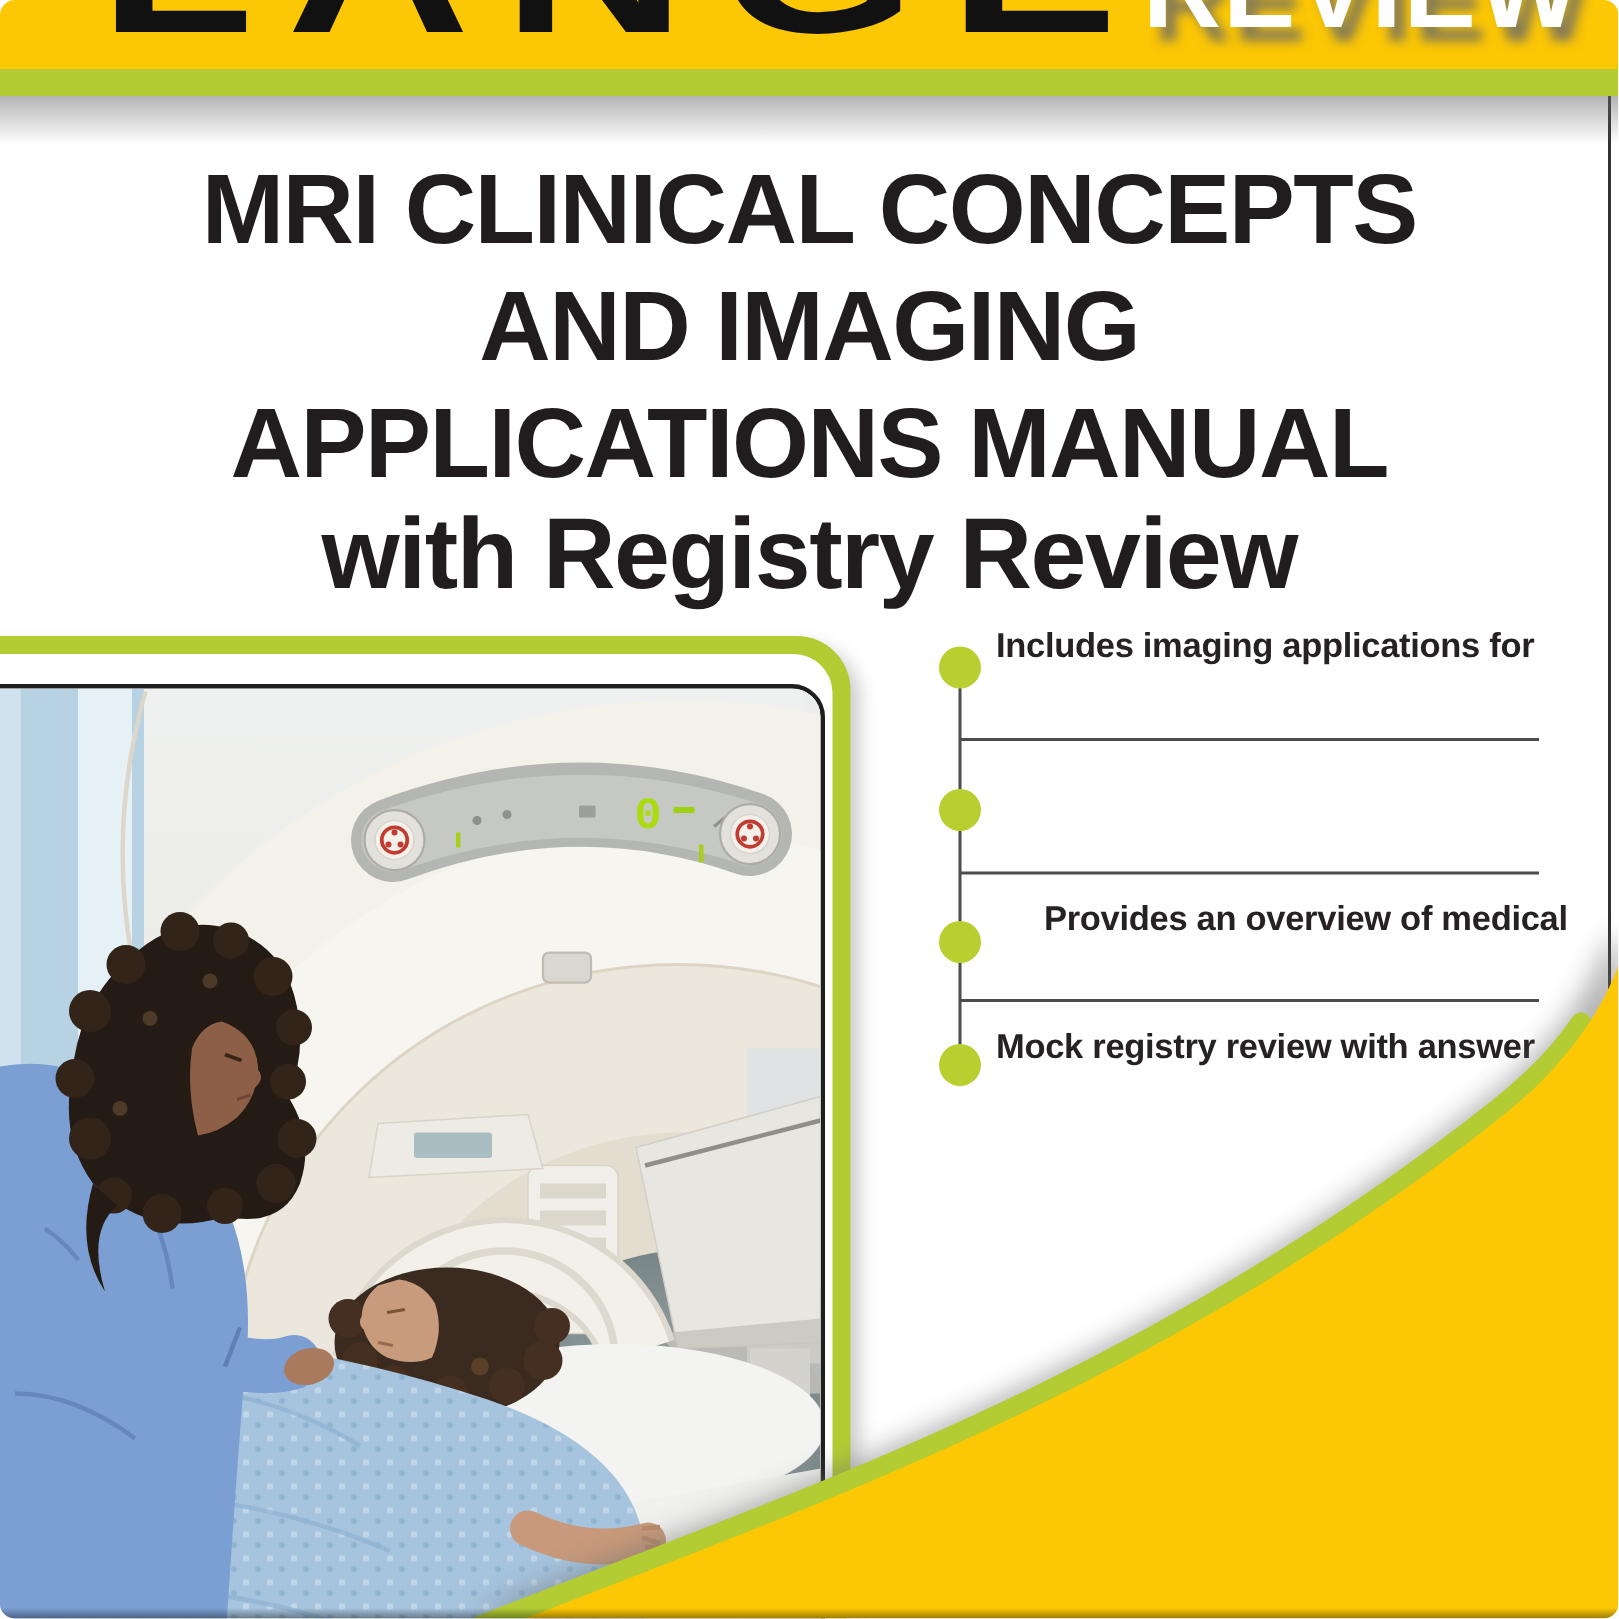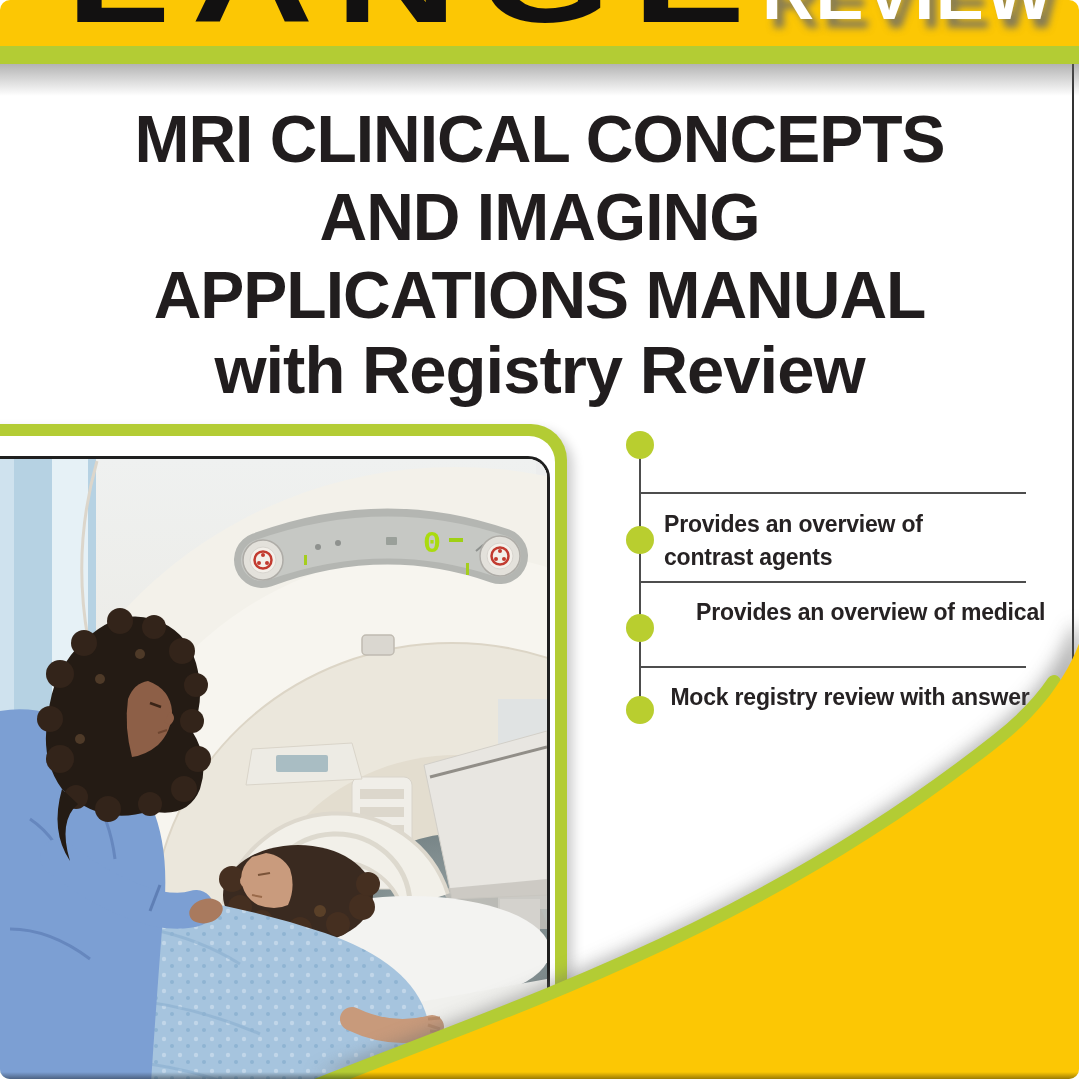--- a/index.html
+++ b/index.html
@@ -44,21 +44,21 @@
   .bullets{position:absolute;left:0;top:0;width:1079px;height:1079px;z-index:15;}
   .bullet-connector{position:absolute;left:639px;top:445px;width:2px;height:266px;
     background:var(--rule);}
   .divider{position:absolute;left:640px;width:386px;height:2px;background:var(--rule);}
   .divider.d1{top:492px;} .divider.d2{top:581px;} .divider.d3{top:666px;}
   .dot{position:absolute;left:626px;width:28px;height:28px;border-radius:50%;
     background:var(--dot-green);}
   .dot.b1{top:431px;} .dot.b2{top:526px;} .dot.b3{top:614px;} .dot.b4{top:696px;}
   .btxt{position:absolute;left:664px;width:372px;font-size:23px;line-height:33px;
     font-weight:700;letter-spacing:-.2px;color:#262223;}
-  .btxt.b1{top:414px;} .btxt.b2{top:508px;} .btxt.b3{top:596px;margin-left:32px;} .btxt.b4{top:681px;text-align:center;}
+  .btxt.b1{top:414px;} .btxt.b2{top:508px;} .btxt.b3{top:596px;margin-left:32px;} .btxt.b4{top:681px;}
   .right-rule{position:absolute;left:1072px;top:60px;width:2px;height:640px;
     background:#323232;z-index:14;}
 
   
   .sweep{position:absolute;left:0;top:0;width:1079px;height:1079px;z-index:30;
     pointer-events:none;}
   .sweep .yellow{fill:var(--gold);}
   .sweep .greenedge{stroke:var(--green);}
 
   .bottom-shade{position:absolute;left:0;bottom:0;width:1079px;height:7px;z-index:45;
@@ -239,27 +239,24 @@
 
   <div class="right-rule"></div>
   <div class="bullets">
     <div class="bullet-connector"></div>
     <div class="divider d1"></div>
     <div class="divider d2"></div>
     <div class="divider d3"></div>
 
     <div class="dot b1"></div>
     <div class="btxt b1">
+      <div>Includes imaging applications for</div>
     </div>
 
     <div class="dot b2"></div>
-    <div class="btxt b2">
-      <div>Provides an overview of</div>
-      <div>contrast agents</div>
-    </div>
 
     <div class="dot b3"></div>
     <div class="btxt b3">
       <div>Provides an overview of medical</div>
     </div>
 
     <div class="dot b4"></div>
     <div class="btxt b4">
       <div>Mock registry review with answer</div>
     </div>

